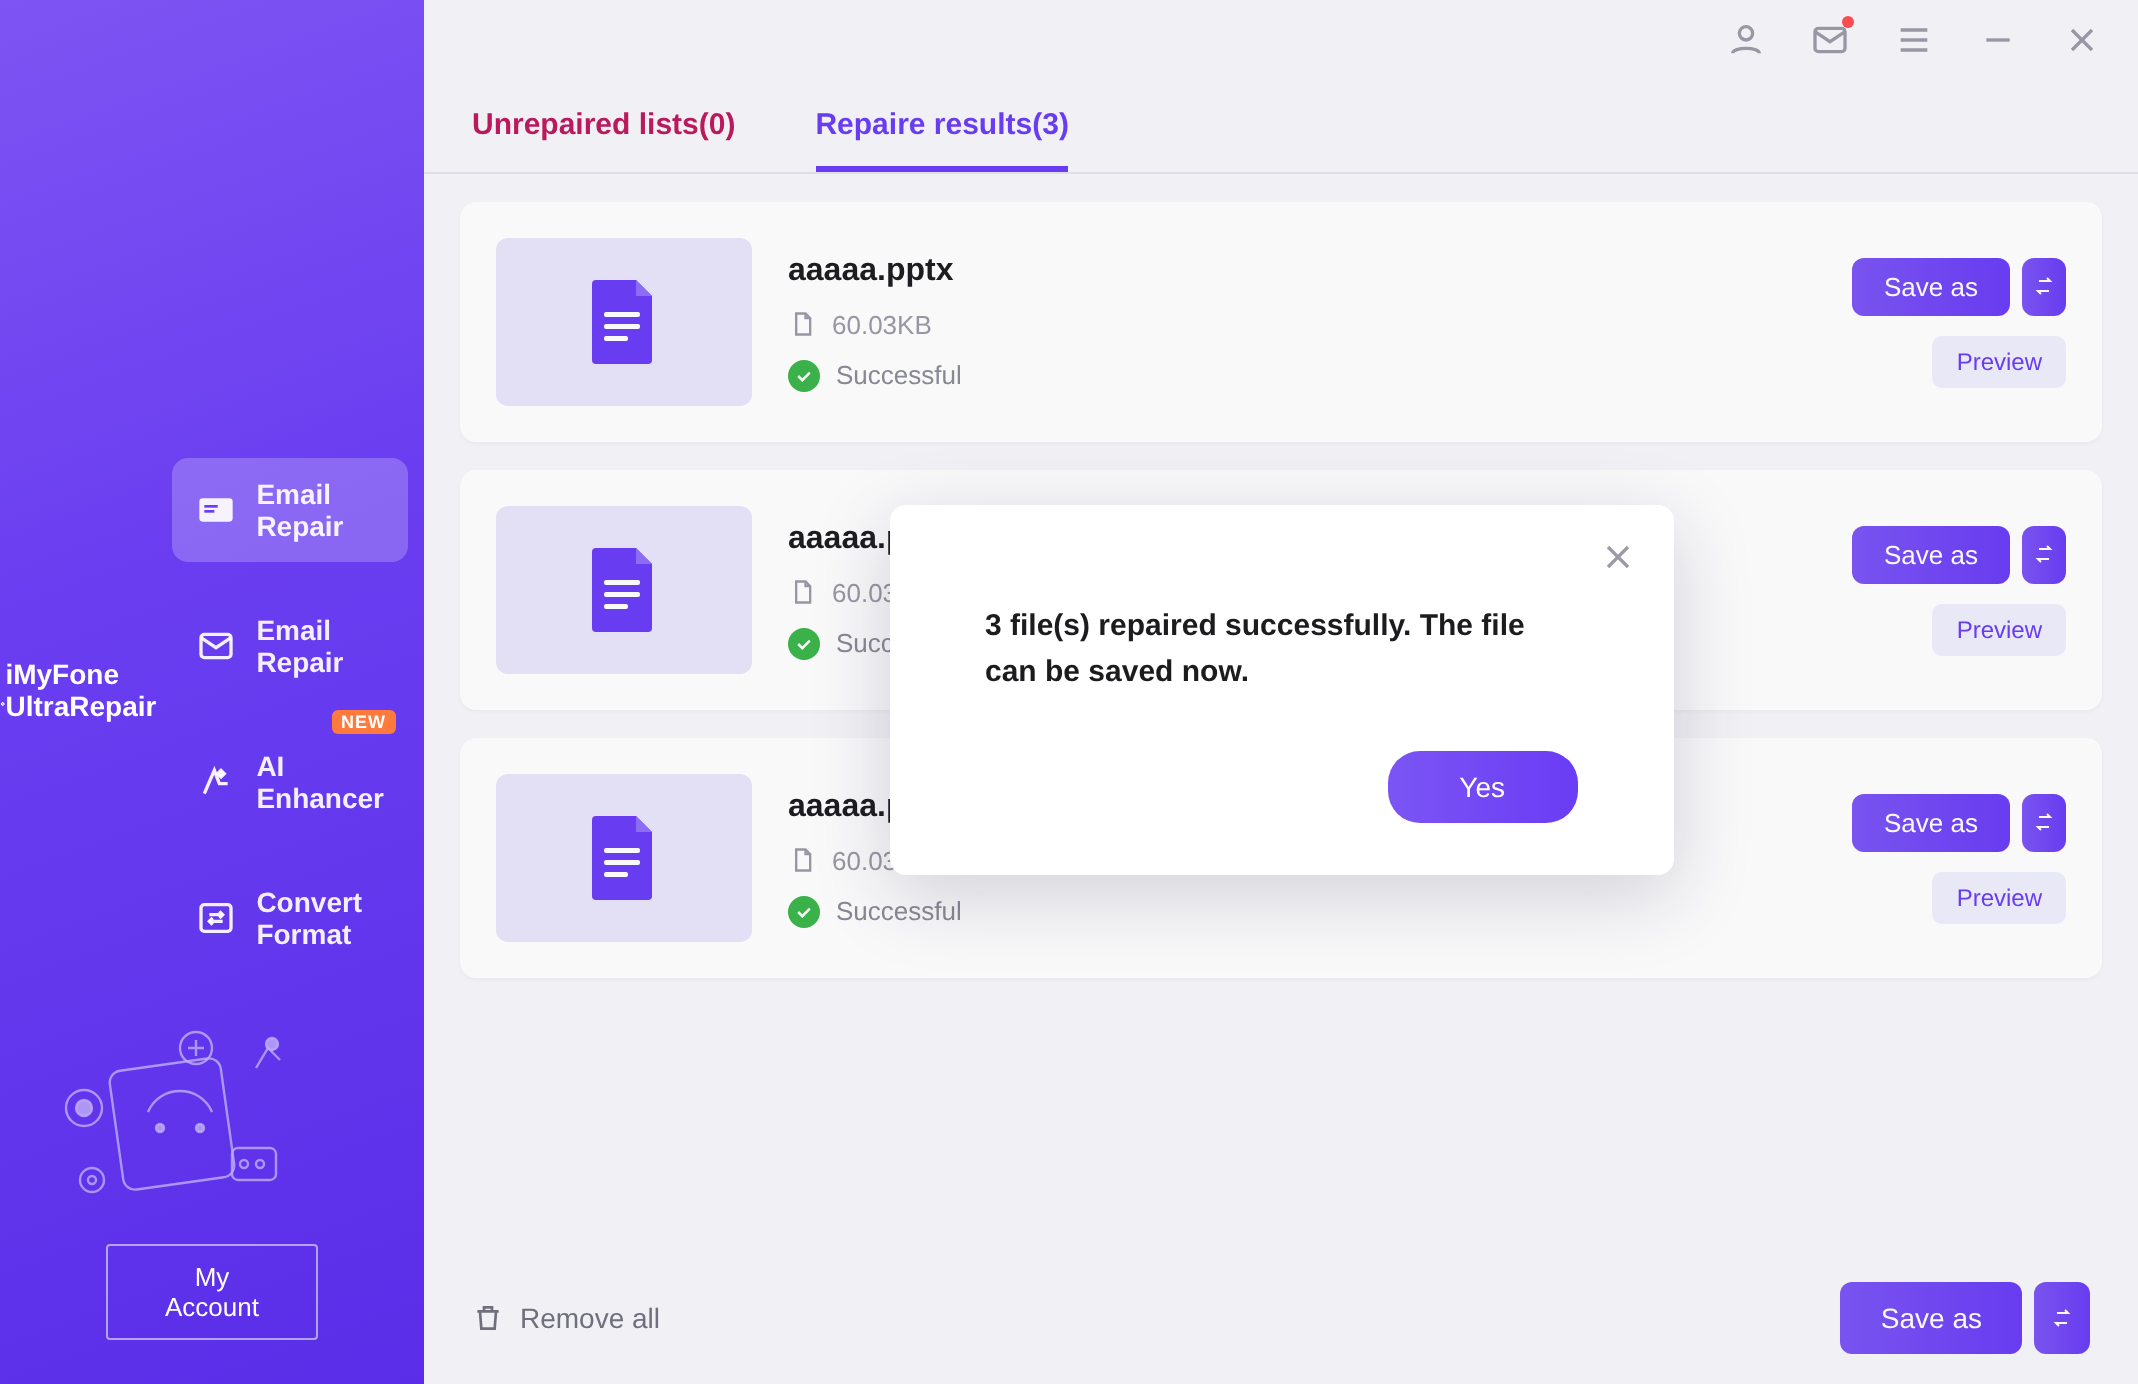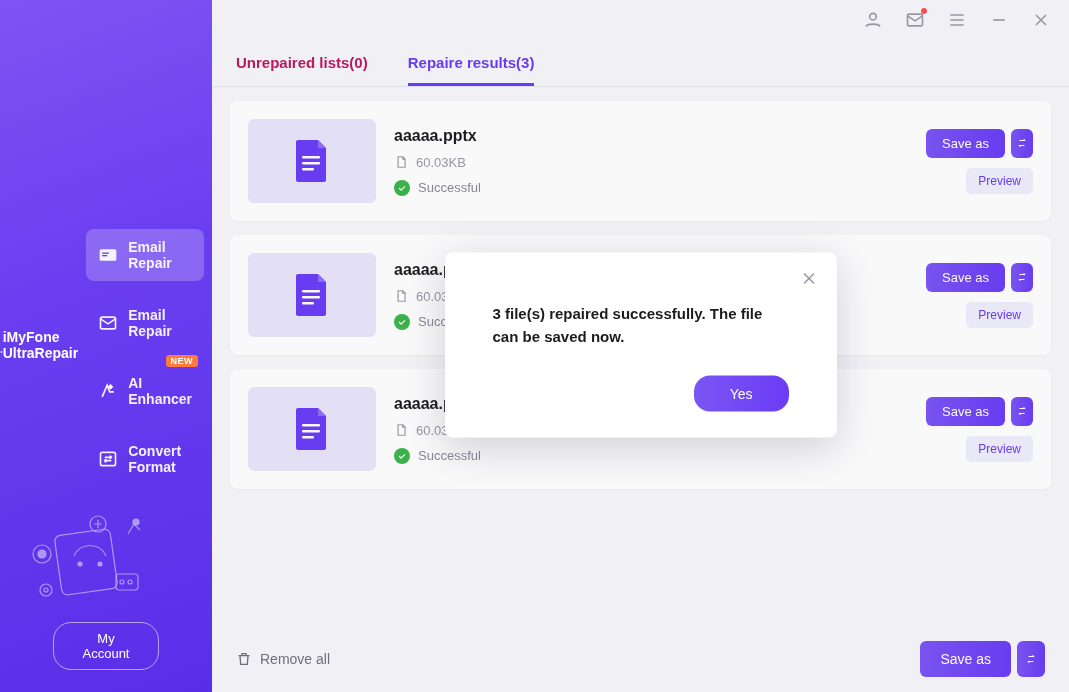--- a/index.html
+++ b/index.html
@@ -32,21 +32,21 @@
   background: #ff7a3c; color: #fff; font-size: 9px; font-weight: 700;
   padding: 1px 5px; border-radius: 3px; letter-spacing: .5px;
 }
 
 .illus { position: absolute; bottom: 86px; left: 16px; width: 140px; height: 96px; opacity: .6; }
 .illus svg { width: 100%; height: 100%; }
 
 .account-btn {
   position: absolute; bottom: 22px; left: 50%; transform: translateX(-50%);
   border: 1px solid rgba(255,255,255,.55); background: transparent;
-  color: #fff; font-size: 13px; padding: 8px 20px; border-radius: 18px; cursor: pointer;
+  color: #fff; font-size: 13px; padding: 8px 20px; border-radius: 2px; cursor: pointer;
 }
 
 
 .main { flex: 1; display: flex; flex-direction: column; position: relative; }
 
 .titlebar {
   height: 40px; display: flex; align-items: center; justify-content: flex-end;
   gap: 22px; padding-right: 18px;
 }
 .titlebar .tic { width: 20px; height: 20px; color: #9b9ba8; cursor: pointer; position: relative; }

